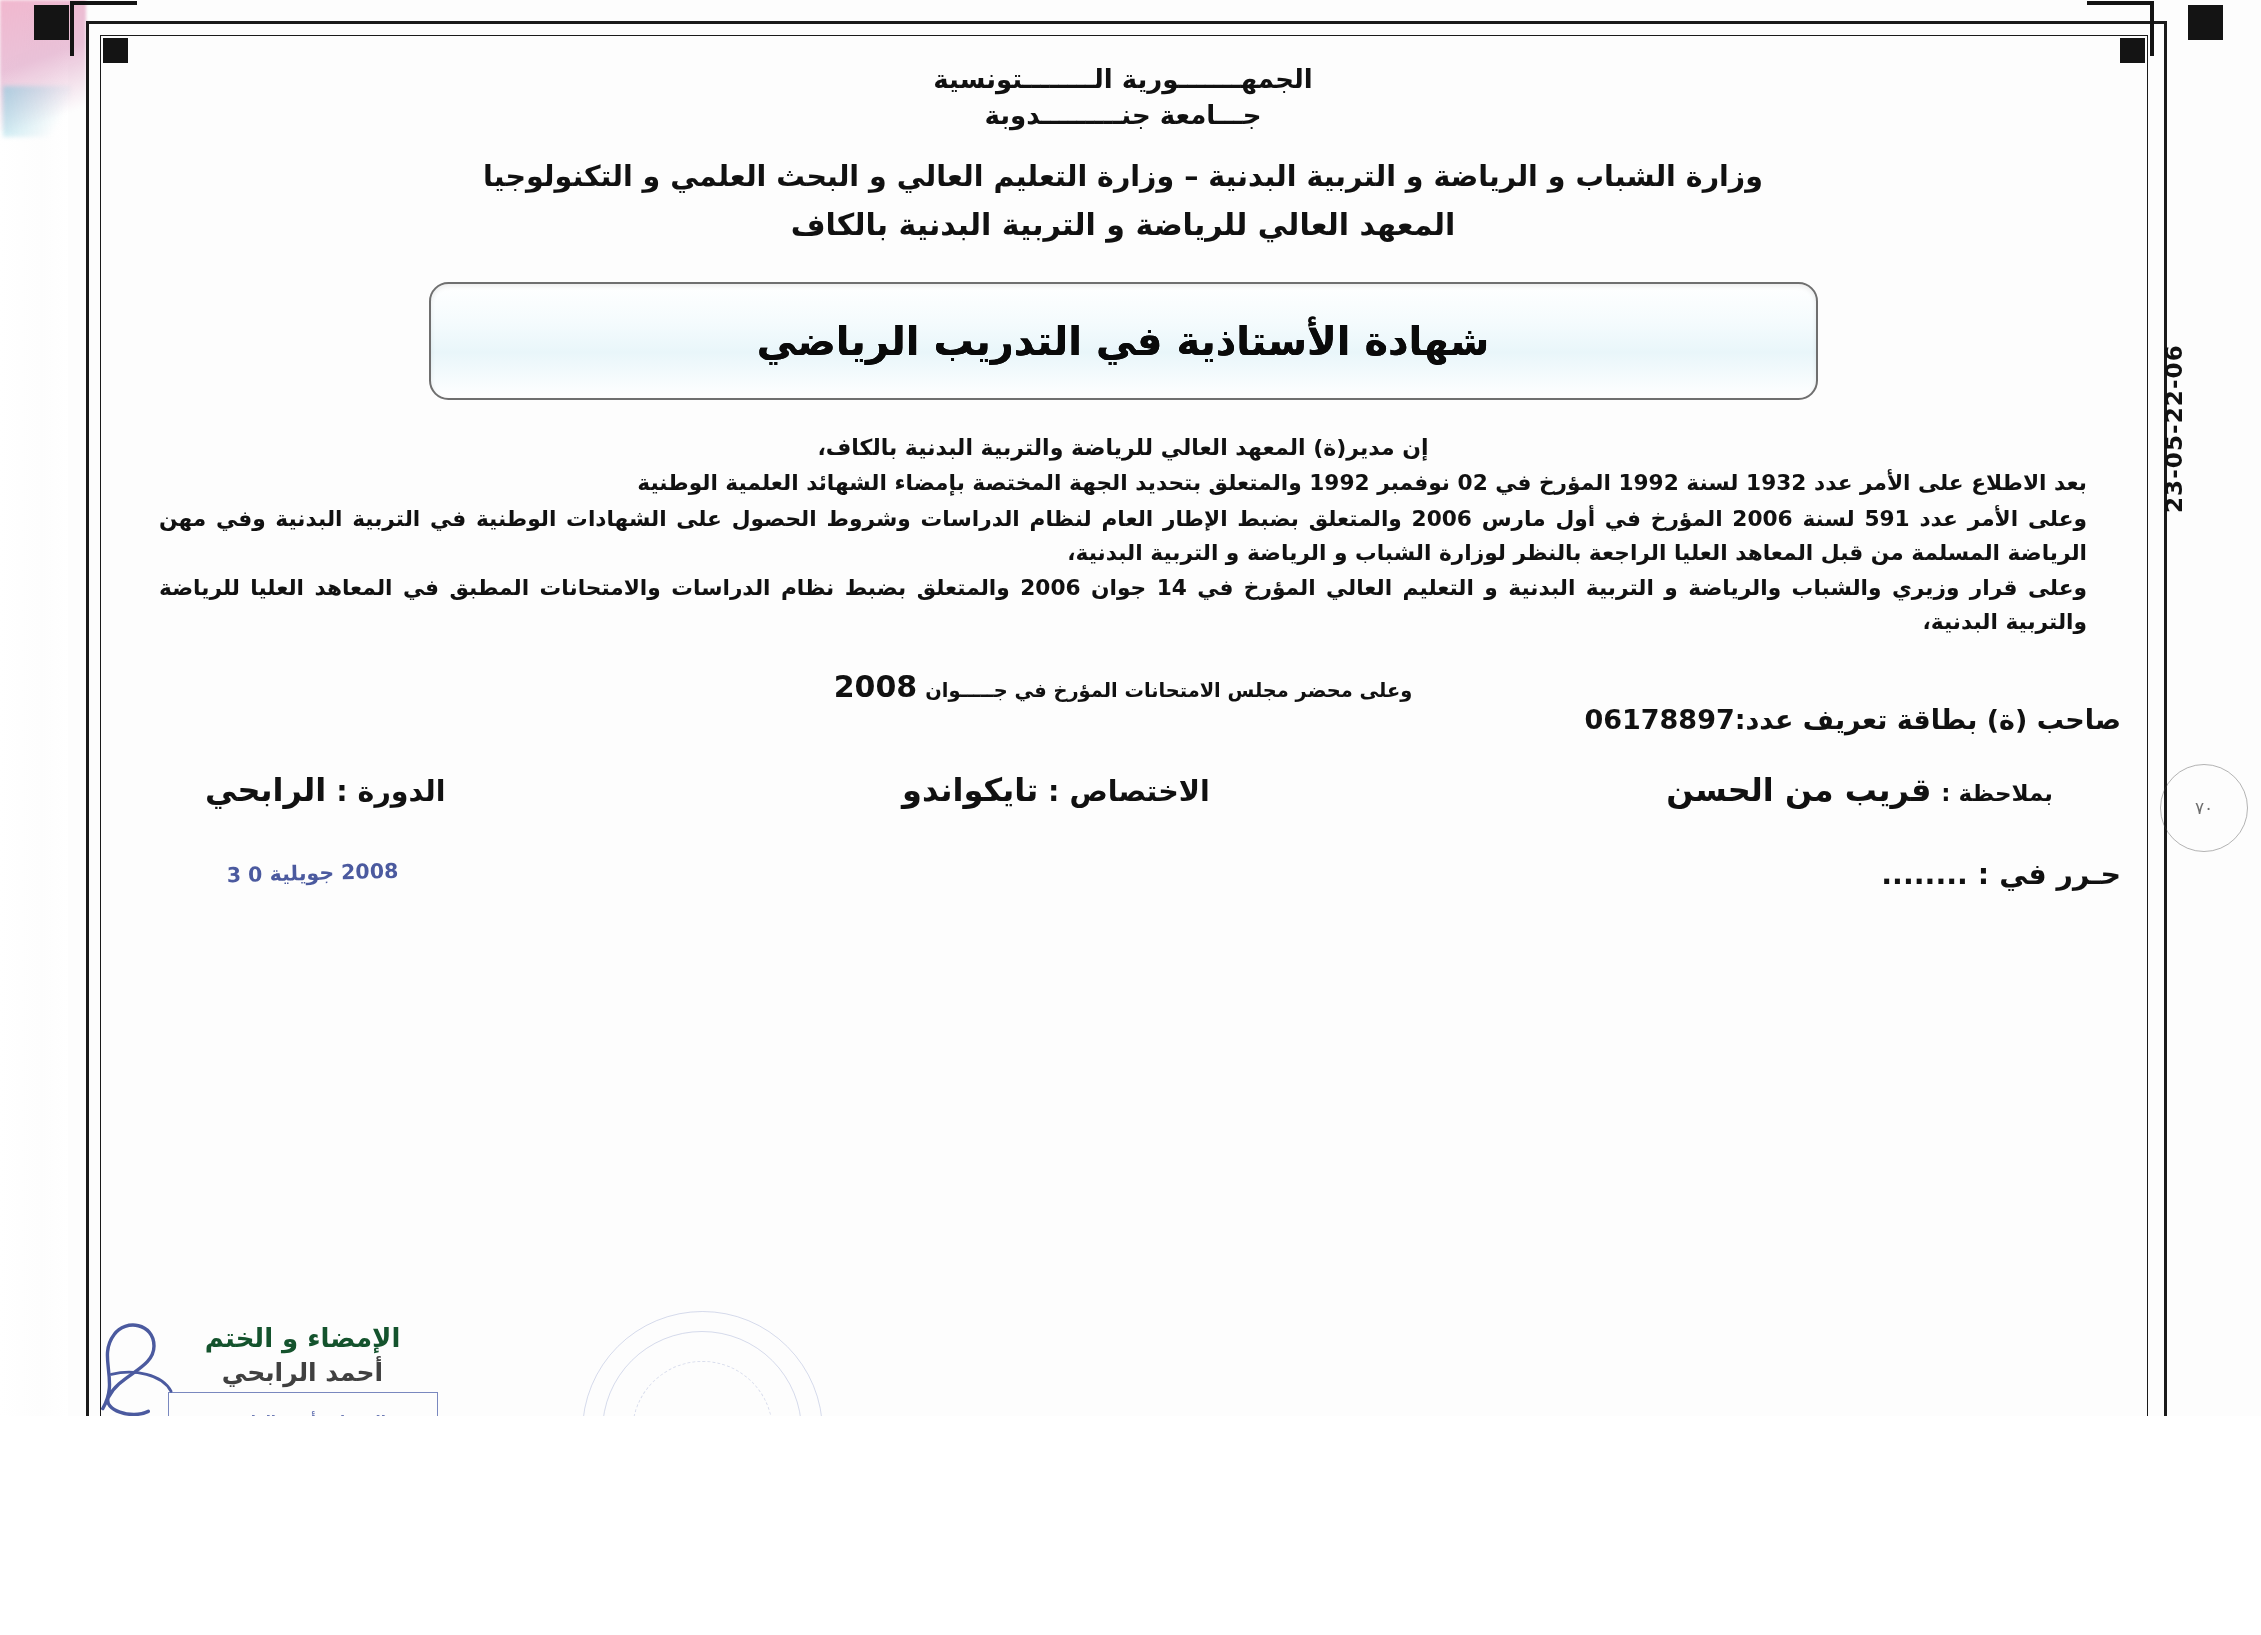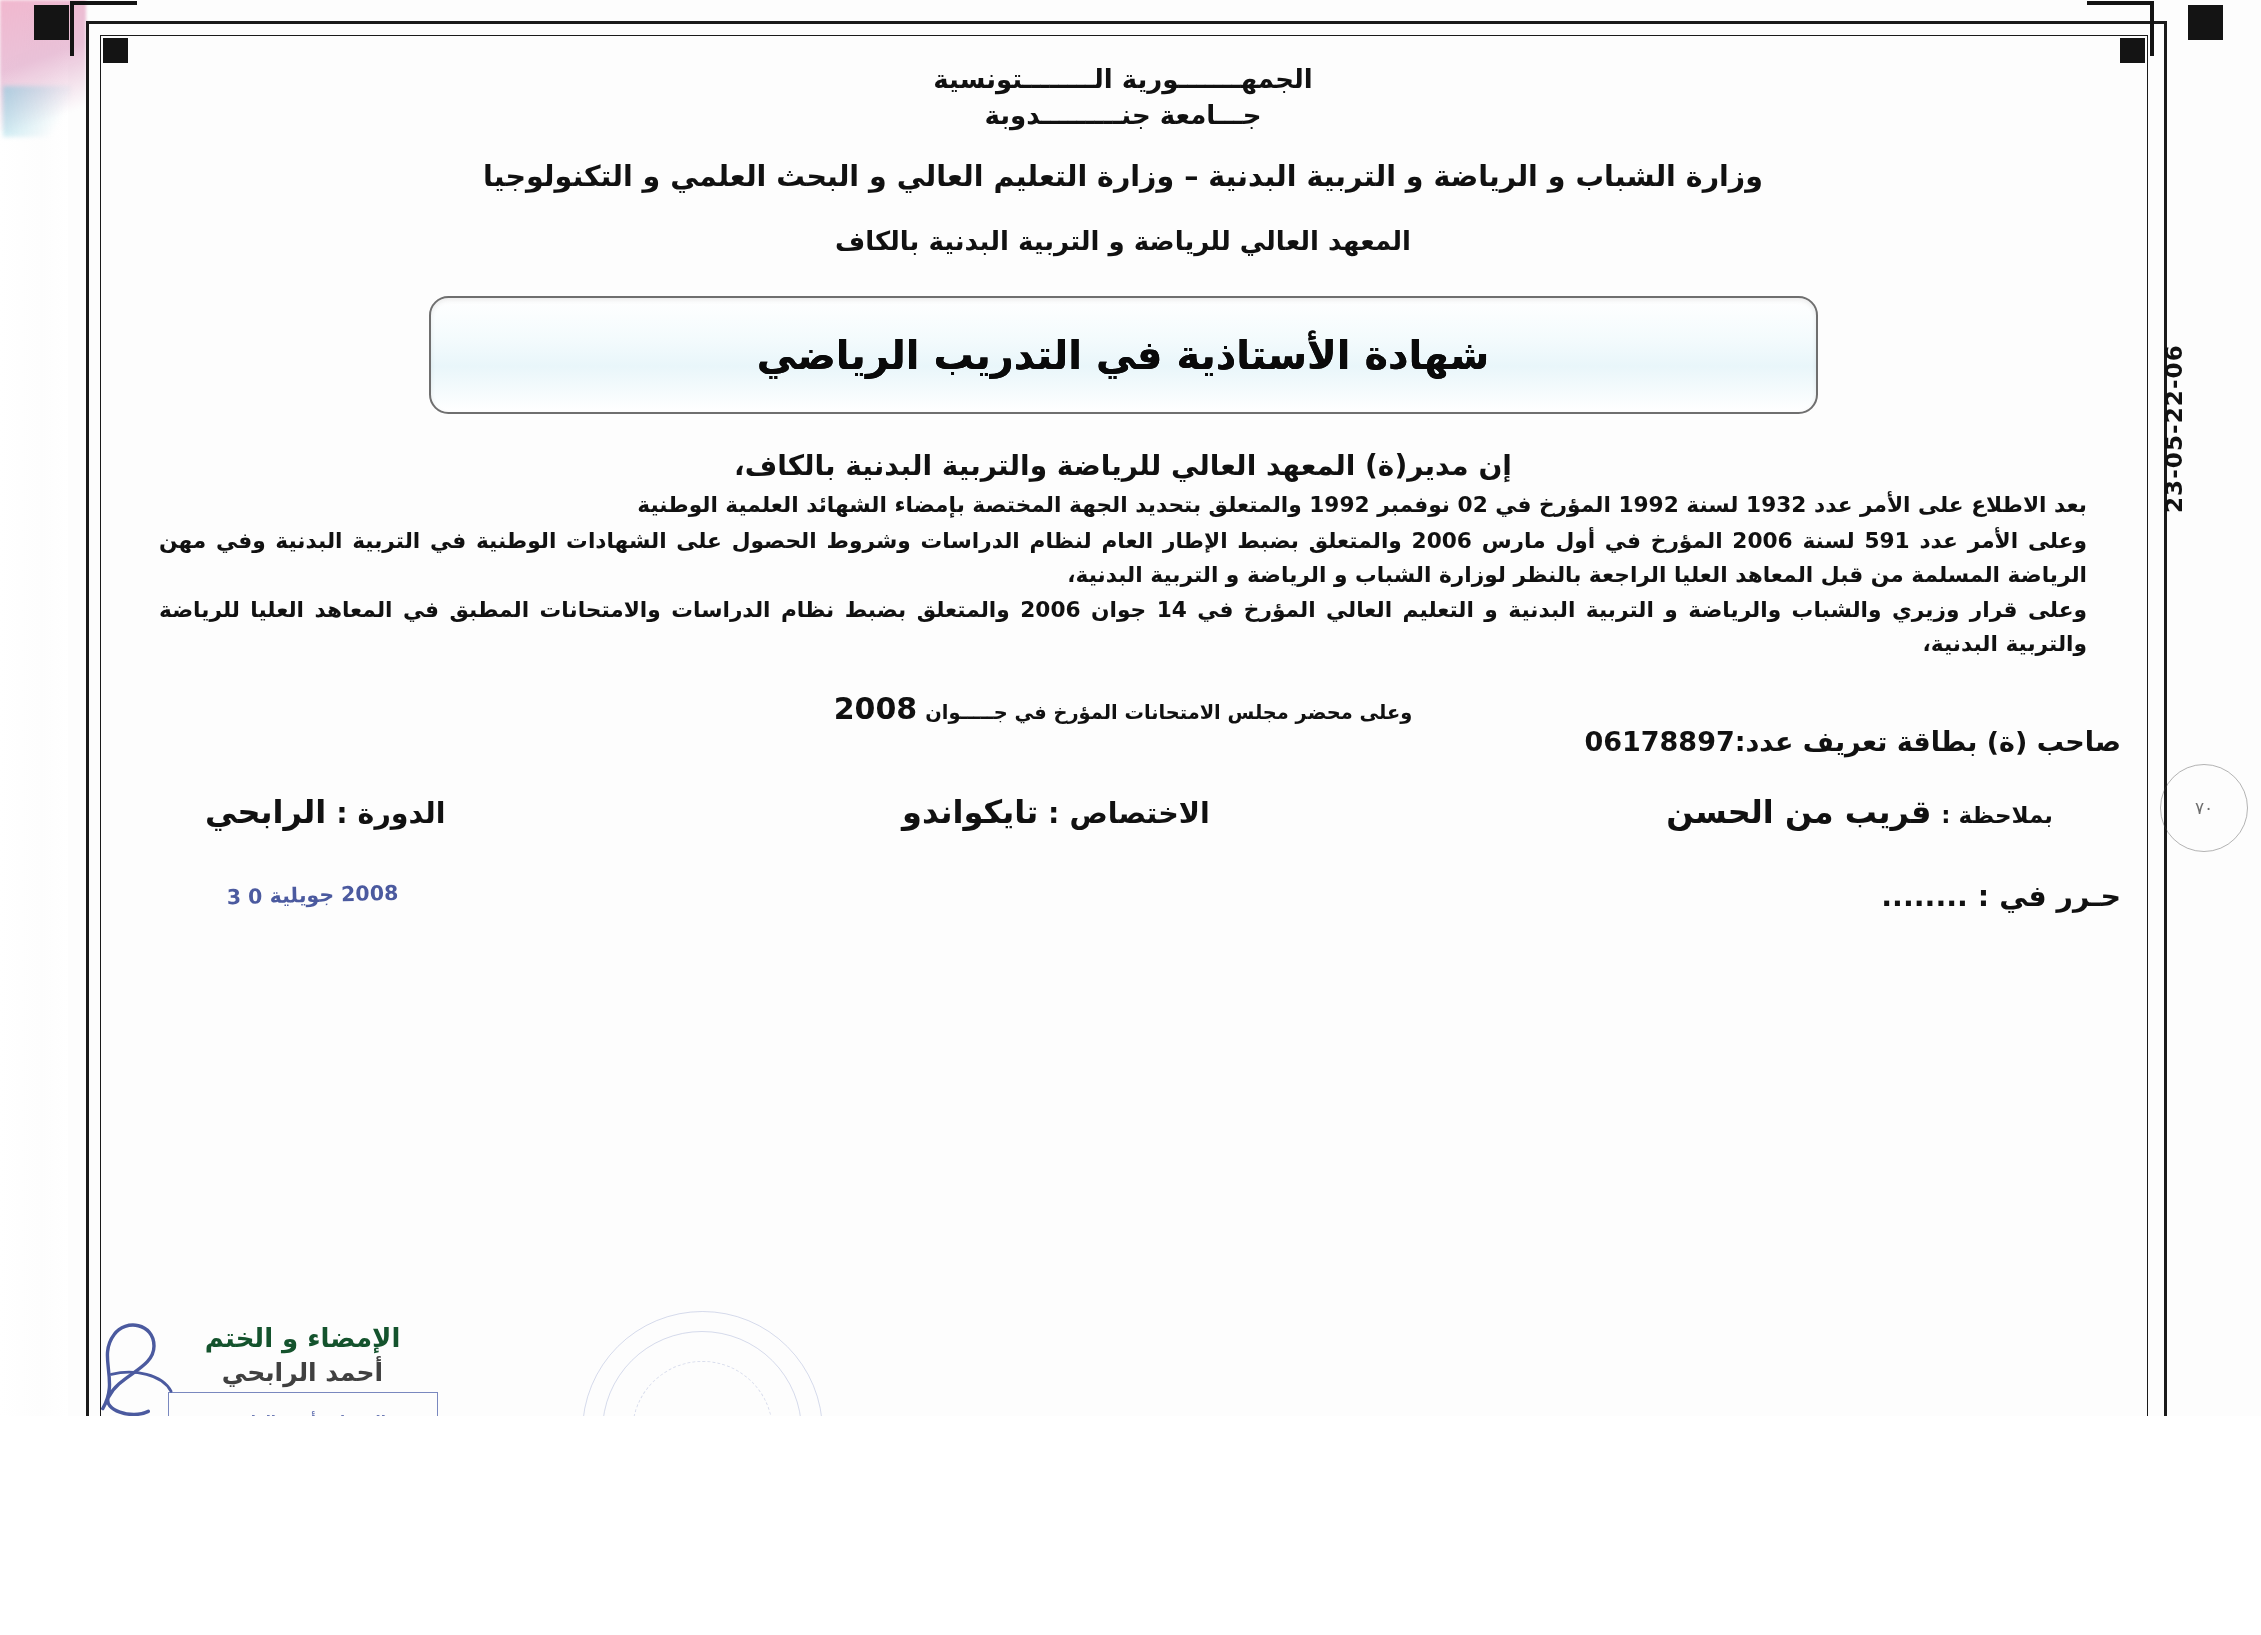--- a/index.html
+++ b/index.html
@@ -98,22 +98,22 @@
     margin-top: 30px;
     font-size: 28.5px;
     font-weight: 700;
   }
   .l-university {
     margin-top: 6.8px;
     font-size: 26px;
     font-weight: 700;
   }
   .l-institute {
-    margin-top: 33px;
-    font-size: 26px;
+    margin-top: 14px;
+    font-size: 30px;
     font-weight: 700;
   }
 
   
   .title-box {
     margin: 40px auto 0 auto;
     width: 1385px;
     height: 114px;
     border: 2.3px solid #6f6f6f;
     border-radius: 19.4px;
@@ -132,21 +132,21 @@
 
   
   .body-wrap {
     margin-top: 35px;
     padding: 0 34px 0 34px;
     text-align: justify;
     direction: rtl;
   }
   .p-director {
     text-align: center;
-    font-size: 28px;
+    font-size: 22px;
     font-weight: 700;
     margin-bottom: 5.7px;
   }
   .p-clause {
     font-size: 21.7px;
     font-weight: 700;
     line-height: 1.55;
     margin: 2.3px 0;
     text-align: justify;
   }

